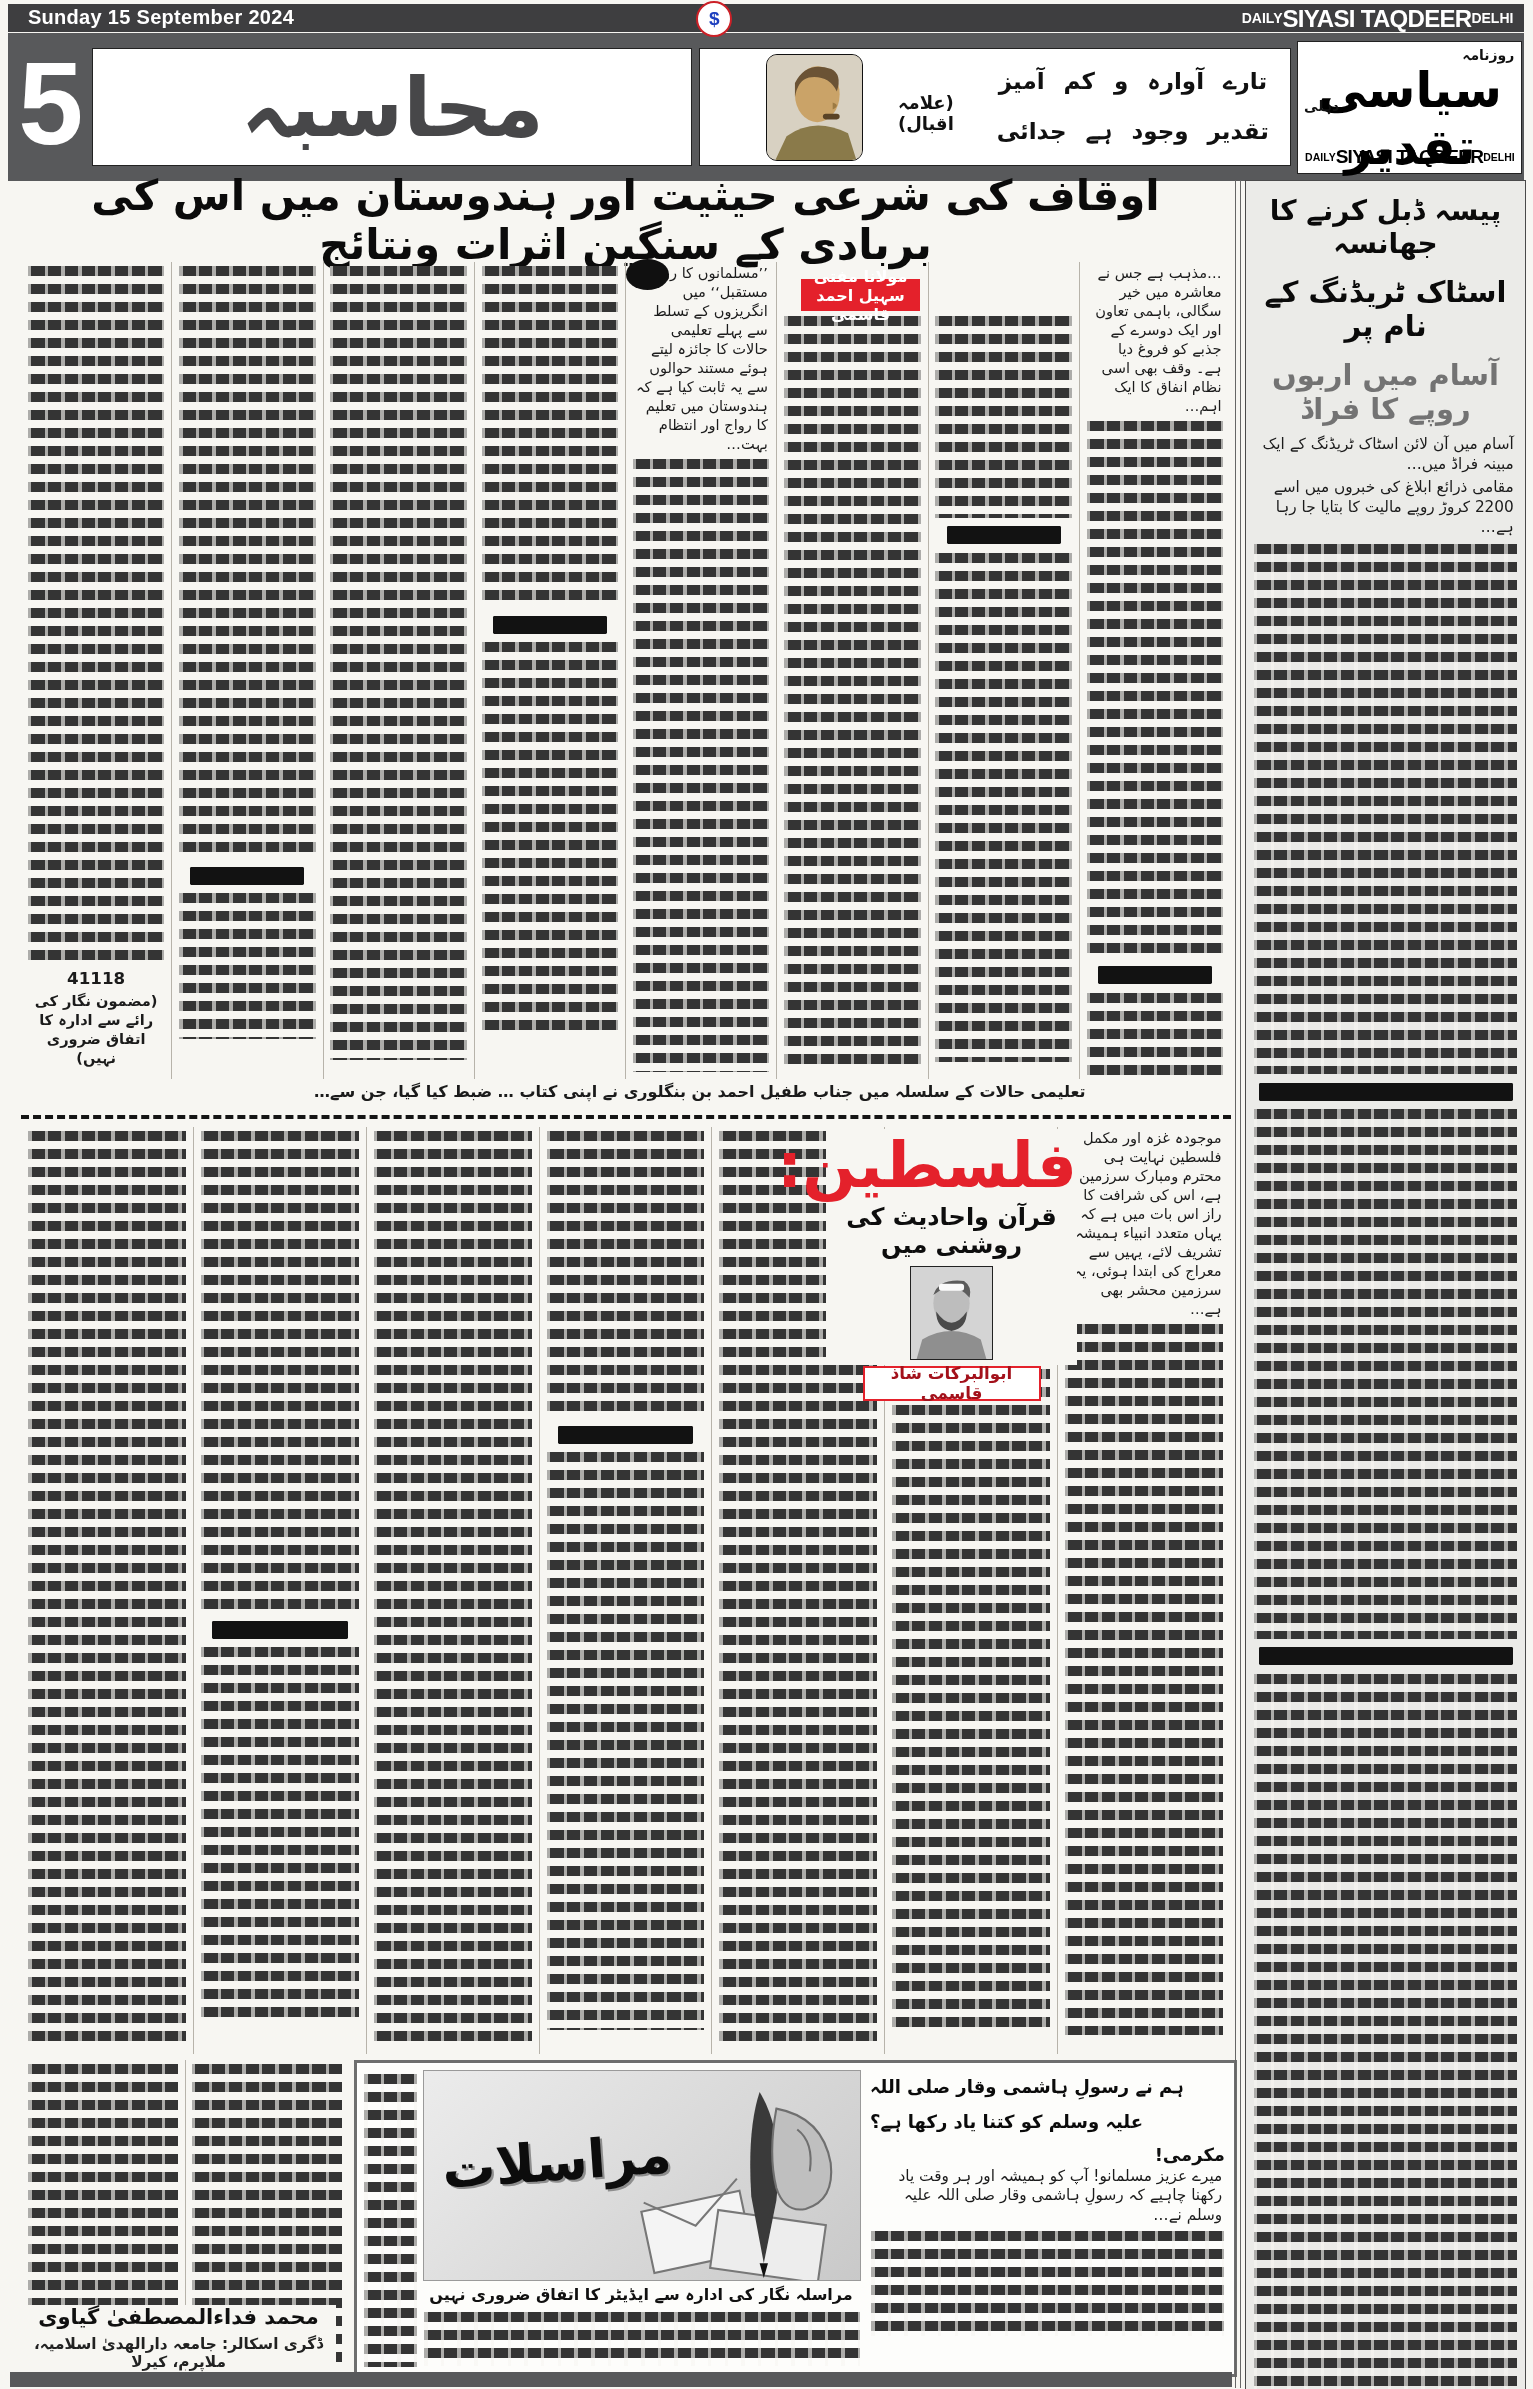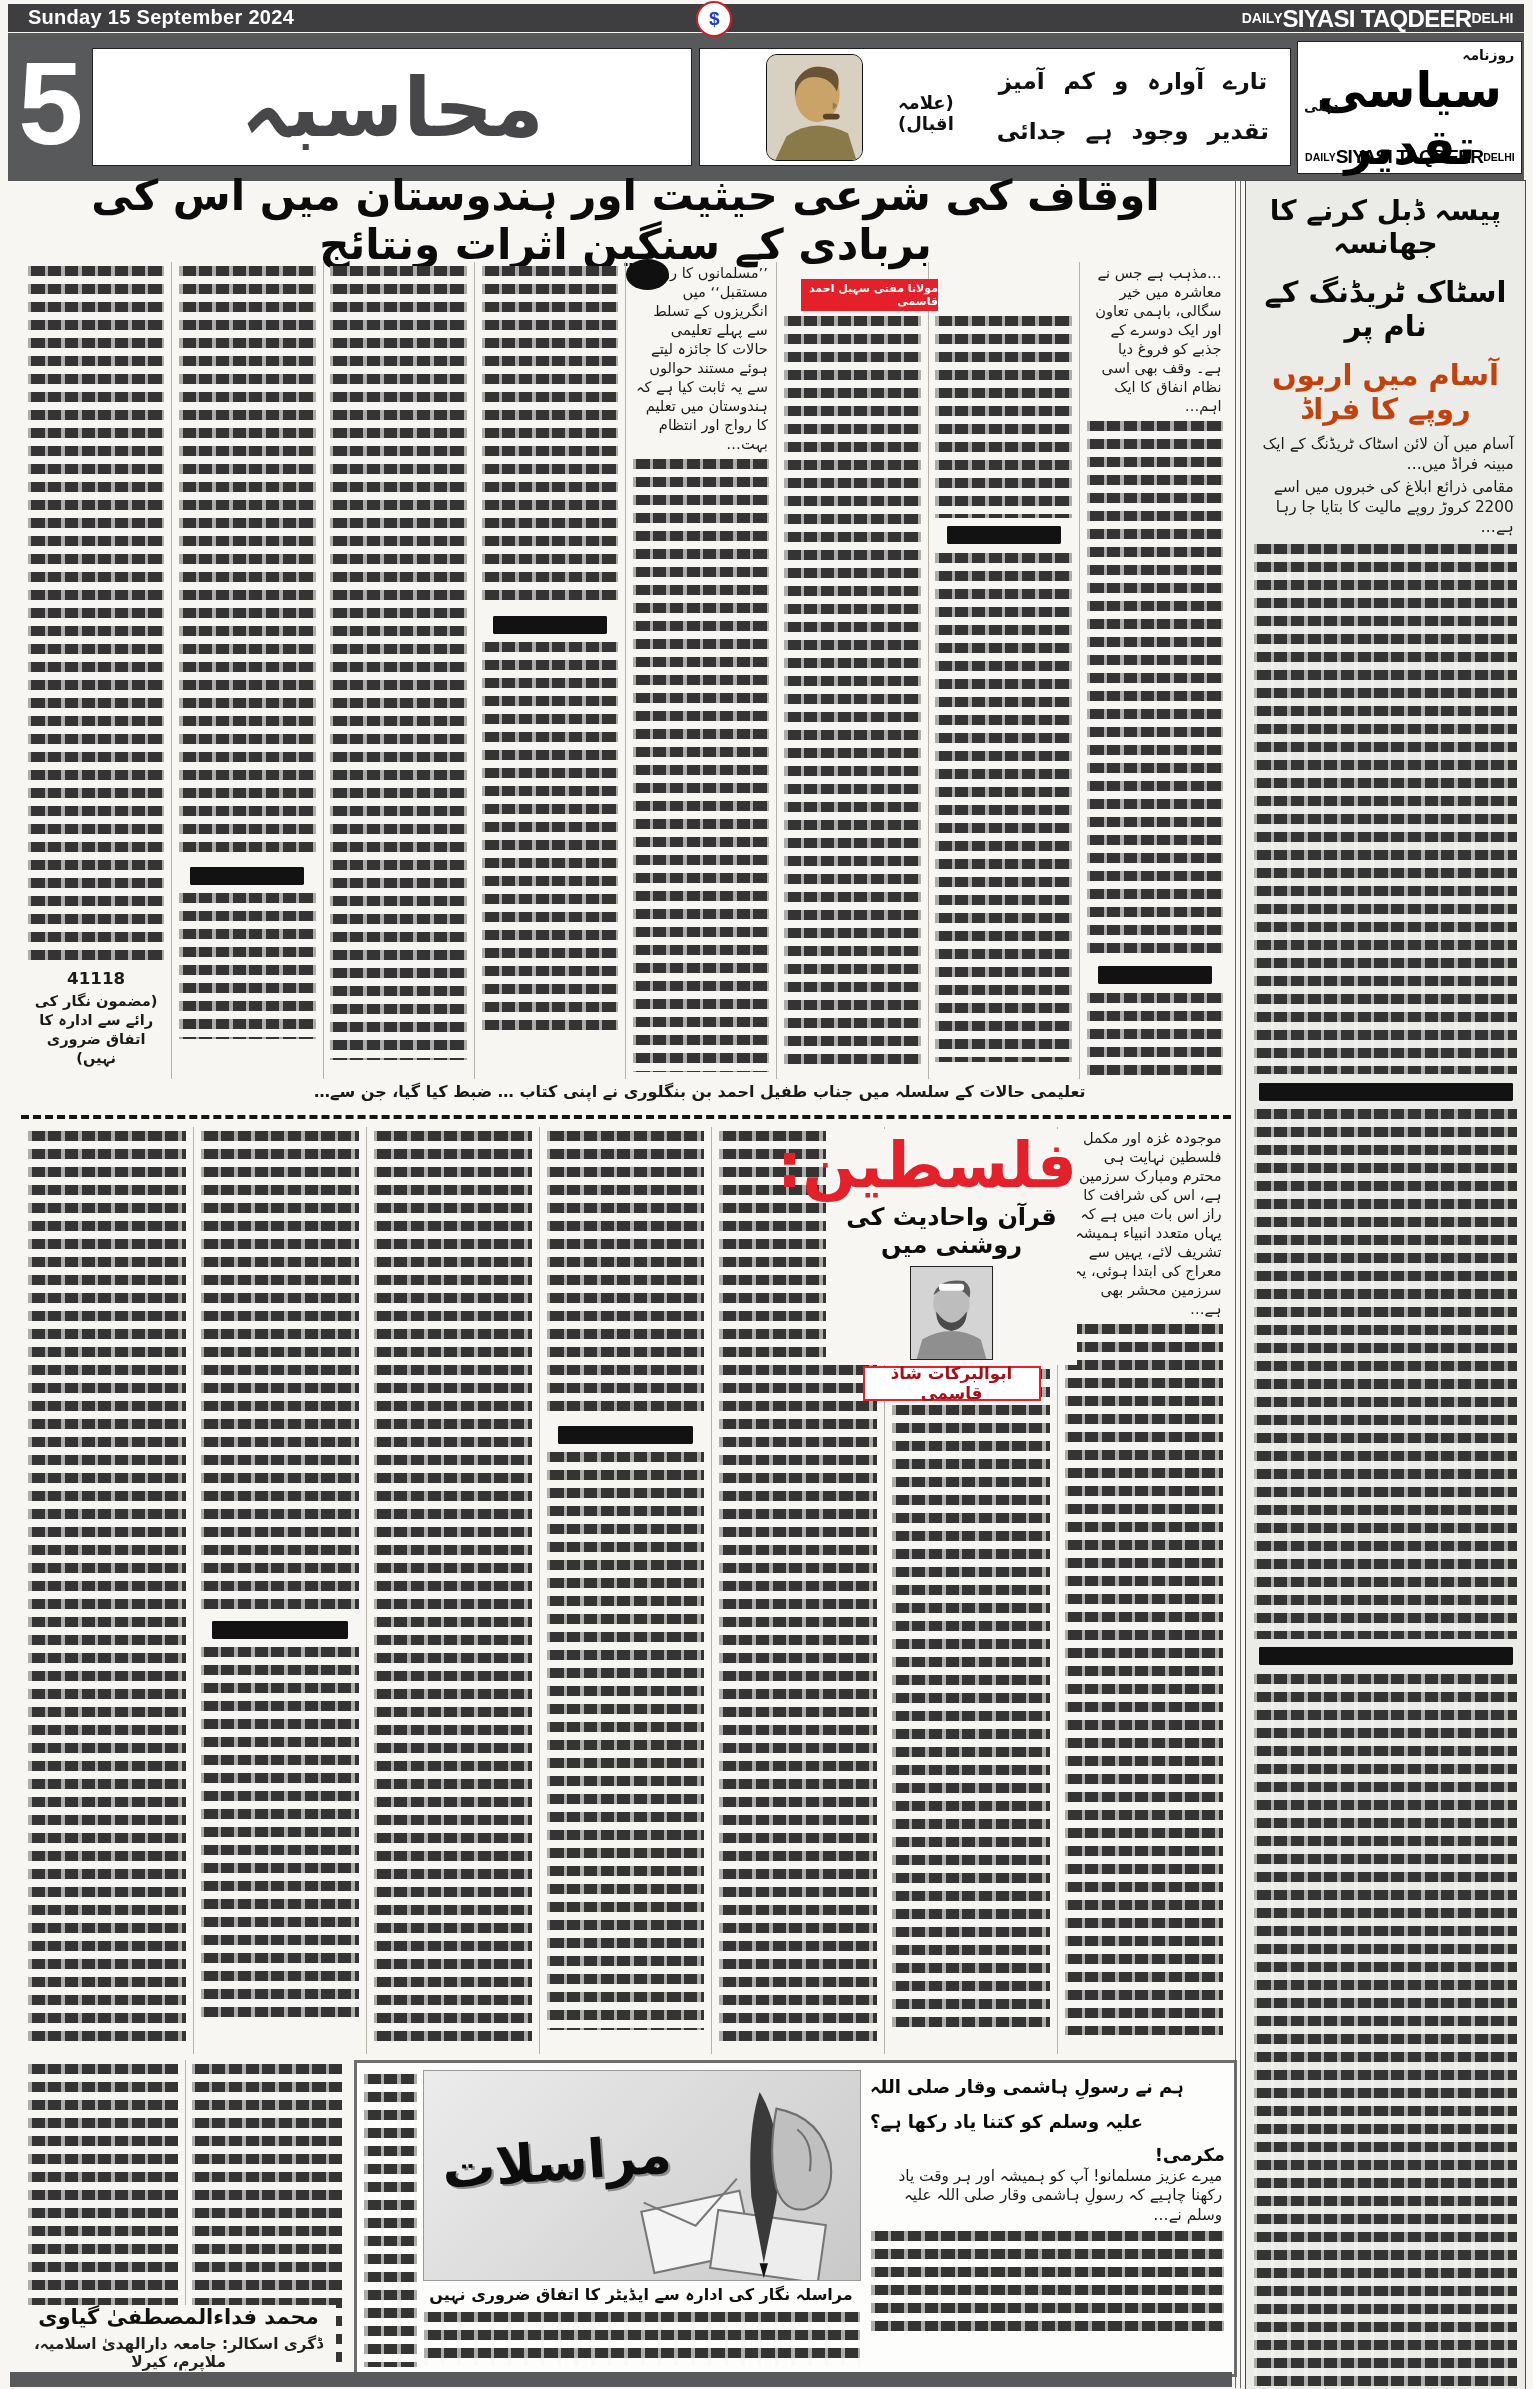--- a/index.html
+++ b/index.html
@@ -67,21 +67,21 @@
       <div class="abs u" style="left:5.6px;top:56px;font-size:14px;font-weight:bold;color:#111;">دہلی</div>
       <div class="abs lat" style="left:0;bottom:5.6px;width:100%;text-align:center;white-space:nowrap;color:#000;">
         <span style="font-size:10.5px;font-weight:bold;vertical-align:2.1px;">DAILY</span><span style="font-size:19px;font-weight:bold;letter-spacing:-0.7px;">SIYASI TAQDEER</span><span style="font-size:10.5px;font-weight:bold;vertical-align:2.1px;">DELHI</span>
       </div>
     </div>
   </div>
 
   <div class="abs flexc u" style="left:21px;top:184px;width:1209px;height:72px;font-size:42px;font-weight:bold;color:#0b0b0b;text-align:center;">اوقاف کی شرعی حیثیت اور ہندوستان میں اس کی بربادی کے سنگین اثرات ونتائج</div>
   <div class="abs" style="left:626px;top:259px;width:43px;height:31px;background:#101010;border-radius:50%;z-index:2;"></div>
 
-  <div class="abs redbox flexc u" style="left:801px;top:279px;width:137px;height:32px;font-size:11px;font-weight:bold;z-index:5;">مولانا مفتی سہیل احمد قاسمی</div>
+  <div class="abs redbox flexc u" style="left:801px;top:279px;width:119px;height:32px;font-size:16px;font-weight:bold;z-index:5;text-align:center;">مولانا مفتی سہیل احمد قاسمی</div>
 
   <div class="abs cols" style="left:21px;top:262px;width:1209px;height:817px;">
     <div class="col">
       <p class="ub">…مذہب ہے جس نے معاشرہ میں خیر سگالی، باہمی تعاون اور ایک دوسرے کے جذبے کو فروغ دیا ہے۔ وقف بھی اسی نظام انفاق کا ایک اہم…</p>
       <div class="sim" style="height:537px;"></div>
       <div class="subsim"></div>
       <div class="sim" style="height:111px;"></div>
     </div>
     <div class="col">
       <div class="sim" style="height:202px;margin-top:54px;"></div>
@@ -204,21 +204,21 @@
     </div>
   </div>
 
   <div class="abs" style="left:9.8px;top:2372px;width:1222px;height:15.3px;background:#58595b;"></div>
 
   <div class="abs" style="left:1235px;top:180px;width:4.2px;height:2208px;border-left:0.7px solid #666;border-right:0.7px solid #666;"></div>
 
   <div class="abs" style="left:1245px;top:180px;width:279px;height:2208px;background:#ebebe8;border:1.4px solid #4a4a4a;overflow:hidden;">
     <div class="u" style="margin:12.5px 7px 0 7px;font-size:28px;font-weight:bold;color:#0a0a0a;text-align:center;">پیسہ ڈبل کرنے کا جھانسہ</div>
     <div class="u" style="margin:15.3px 7px 0 7px;font-size:29px;font-weight:bold;color:#0a0a0a;text-align:center;">اسٹاک ٹریڈنگ کے نام پر</div>
-    <div class="u" style="margin:15.3px 7px 7px 7px;font-size:29px;font-weight:bold;color:#c2410c;text-align:center;">آسام میں اربوں روپے کا فراڈ</div>
+    <div class="u" style="margin:15.3px 7px 7px 7px;font-size:29px;font-weight:bold;color:#737373;text-align:center;">آسام میں اربوں روپے کا فراڈ</div>
     <p class="ub" style="margin:4.2px 8.4px 0 8.4px;font-size:15.3px;line-height:20px;">آسام میں آن لائن اسٹاک ٹریڈنگ کے ایک مبینہ فراڈ میں…</p>
     <p class="ub" style="margin:0 8.4px;font-size:15.3px;line-height:20px;">مقامی ذرائع ابلاغ کی خبروں میں اسے 2200 کروڑ روپے مالیت کا بتایا جا رہا ہے…</p>
     <div class="sim" style="height:530px;margin:5.6px 8.4px;"></div>
     <div class="subsim"></div>
     <div class="sim" style="height:530px;margin:5.6px 8.4px;"></div>
     <div class="subsim"></div>
     <div class="sim" style="height:753px;margin:5.6px 8.4px;"></div>
   </div>
 
 </div>

